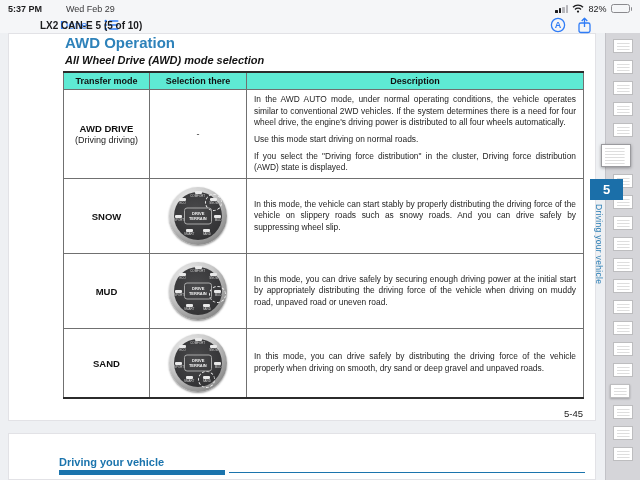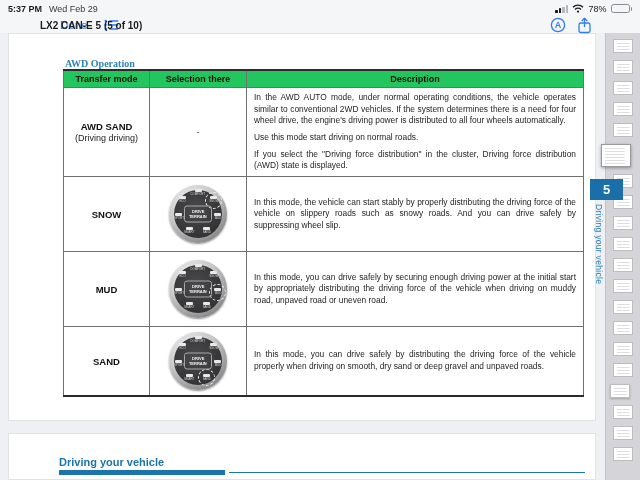--- a/index.html
+++ b/index.html
@@ -3,21 +3,21 @@
 <meta charset="utf-8">
 <style>
   html,body{margin:0;padding:0;}
   .screen{position:relative;width:640px;height:480px;overflow:hidden;background:#eef0f3;
     font-family:"Liberation Sans",sans-serif;-webkit-font-smoothing:antialiased;}
 
   
   .topbars{position:absolute;top:0;left:0;right:0;height:33px;background:#f5f6f8;z-index:5;}
   .status{display:flex;justify-content:space-between;align-items:center;height:13px;padding:2px 8px 0 8px;
     font-size:9px;color:#1c1c1e;}
-  .status-left span{margin-right:7px;font-weight:bold;}
+  .status-left span{margin-right:24px;font-weight:bold;}
   .status-left .date{font-weight:normal;color:#3a3a3c;}
   .status-right{display:flex;align-items:center;gap:4px;}
   .sig{display:flex;align-items:flex-end;gap:1px;height:8px;}
   .sig i{display:block;width:2.5px;border-radius:.5px;background:#1c1c1e;}
   .sig i.dim{background:#b6b6bb;}
   .batt{display:flex;align-items:center;gap:1px;}
   .batt-body{width:19px;height:9px;border:1px solid #8a8a8e;border-radius:2.5px;padding:1px;box-sizing:border-box;}
   .batt-fill{height:100%;background:#1c1c1e;border-radius:1px;}
   .batt-cap{width:1.5px;height:4px;background:#8a8a8e;border-radius:0 1px 1px 0;}
   .pct{font-size:9px;color:#1c1c1e;}
@@ -28,26 +28,26 @@
   .nav-title{position:absolute;left:0;right:0;font-size:10px;font-weight:bold;
     color:#1c1c1e;pointer-events:none;}
   .nav-right{margin-left:auto;display:flex;align-items:center;gap:11px;padding-right:28px;}
   .nav-right svg{cursor:pointer;}
 
   
   .page{position:absolute;left:8px;width:588px;background:#fff;border:1px solid #e2e2e6;box-sizing:border-box;}
   .page1{top:33px;height:388px;}
   .page2{top:433px;height:47px;}
 
-  .doc-heading{margin:24px 0 0 56px;font-size:10px;font-weight:bold;color:#2e82ba;font-family:Liberation Serif, serif;}
+  .doc-heading{margin:0 0 0 56px;font-size:15px;font-weight:bold;color:#2e82ba;}
   .doc-subheading{margin:3px 0 5px 56px;font-size:11px;font-weight:bold;font-style:italic;color:#141414;}
 
   table.awd{border-collapse:collapse;margin-left:54px;width:520px;color:#222;
     border-top:2px solid #2b2b2b;border-bottom:2px solid #2b2b2b;table-layout:fixed;}
-  table.awd th{background:#22c55e;border:1px solid #707070;font-size:9px;padding:3px 0;color:#111;}
+  table.awd th{background:#5eead4;border:1px solid #707070;font-size:9px;padding:3px 0;color:#111;}
   table.awd td{border:1px solid #707070;vertical-align:middle;}
   col.c-mode{width:86px;} col.c-sel{width:97px;} col.c-desc{width:337px;}
   td.mode{text-align:center;}
   .mode-name{font-weight:bold;font-size:9.5px;color:#111;}
   .mode-sub{font-size:9px;color:#222;margin-top:1px;}
   td.sel{text-align:center;font-size:9px;}
   td.sel .dash{color:#333;}
   td.desc{padding:4px 7px;text-align:justify;font-size:8.4px;line-height:1.38;color:#1e1e1e;}
   td.desc p{margin:0 0 5px 0;}
   td.desc p:last-child{margin-bottom:0;}
@@ -110,21 +110,21 @@
           <i style="height:3px"></i>
             <i style="height:4.5px"></i>
             <i class="dim" style="height:6px"></i>
             <i class="dim" style="height:7.5px"></i>
         </span>
         <svg width="12" height="9" viewBox="0 0 12 9">
           <path d="M1 3.2 A7 7 0 0 1 11 3.2" fill="none" stroke="#1c1c1e" stroke-width="1.4"></path>
           <path d="M3 5.4 A4.2 4.2 0 0 1 9 5.4" fill="none" stroke="#1c1c1e" stroke-width="1.4"></path>
           <circle cx="6" cy="7.6" r="1.1" fill="#1c1c1e"></circle>
         </svg>
-        <span class="pct">78%</span>
+        <span class="pct">82%</span>
         <span class="batt">
           <span class="batt-body"><span class="batt-fill" style="width:42%"></span></span>
             <span class="batt-cap"></span>
         </span>
       </div>
     </div>
     <div class="navrow">
       <span class="done">Done</span>
       <span class="toc-icon">
         <svg width="15" height="12" viewBox="0 0 15 12">
@@ -146,38 +146,39 @@
           <rect x="2" y="6" width="11" height="9.5" rx="1.8" fill="none" stroke="#2f7cf6" stroke-width="1.3"></rect>
           <line x1="7.5" y1="10" x2="7.5" y2="1.6" stroke="#2f7cf6" stroke-width="1.3"></line>
           <polyline points="4.7,4 7.5,1.2 10.3,4" fill="none" stroke="#2f7cf6" stroke-width="1.3" stroke-linejoin="round"></polyline>
         </svg>
       </span>
     </div>
   </div>
 
   <div class="page page1">
     <div class="doc-heading">AWD Operation</div>
+    <div class="doc-subheading">All Wheel Drive (AWD) mode selection</div>
 
     <table class="awd">
       <colgroup>
           <col class="c-mode">
           <col class="c-sel">
           <col class="c-desc">
         </colgroup>
       <thead>
         <tr>
           <th>Transfer mode</th>
           <th>Selection there</th>
           <th>Description</th>
         </tr>
       </thead>
       <tbody>
           <tr class="r0">
     <td class="mode">
-      <div class="mode-name">AWD SAND</div>
+      <div class="mode-name">AWD DRIVE</div>
       <div class="mode-sub">(Driving driving)</div>
     </td>
     <td class="sel"><span class="dash">-</span></td>
     <td class="desc">
               <p>In the AWD AUTO mode, under normal operating conditions, the vehicle operates similar to conventional 2WD vehicles. If the system determines there is a need for four wheel drive, the engine's driving power is distributed to all four wheels automatically.</p>
               <p>Use this mode start driving on normal roads.</p>
               <p>If you select the "Driving force distribution" in the cluster, Driving force distribution (AWD) state is displayed.</p>
             </td>
   </tr>
           <tr class="r1">
@@ -317,20 +318,21 @@
                 </div>
               </div>
             </td>
     <td class="desc">
               <p>In this mode, you can drive safely by distributing the driving force of the vehicle properly when driving on smooth, dry sand or deep gravel and unpaved roads.</p>
             </td>
   </tr>
         </tbody>
     </table>
 
+    <div class="page-number">5-45</div>
   </div>
 
   <div class="page page2">
     <div class="np-header">Driving your vehicle</div>
     <div class="np-rule">
       <span class="np-bar"></span>
       <span class="np-line"></span>
     </div>
   </div>
 

